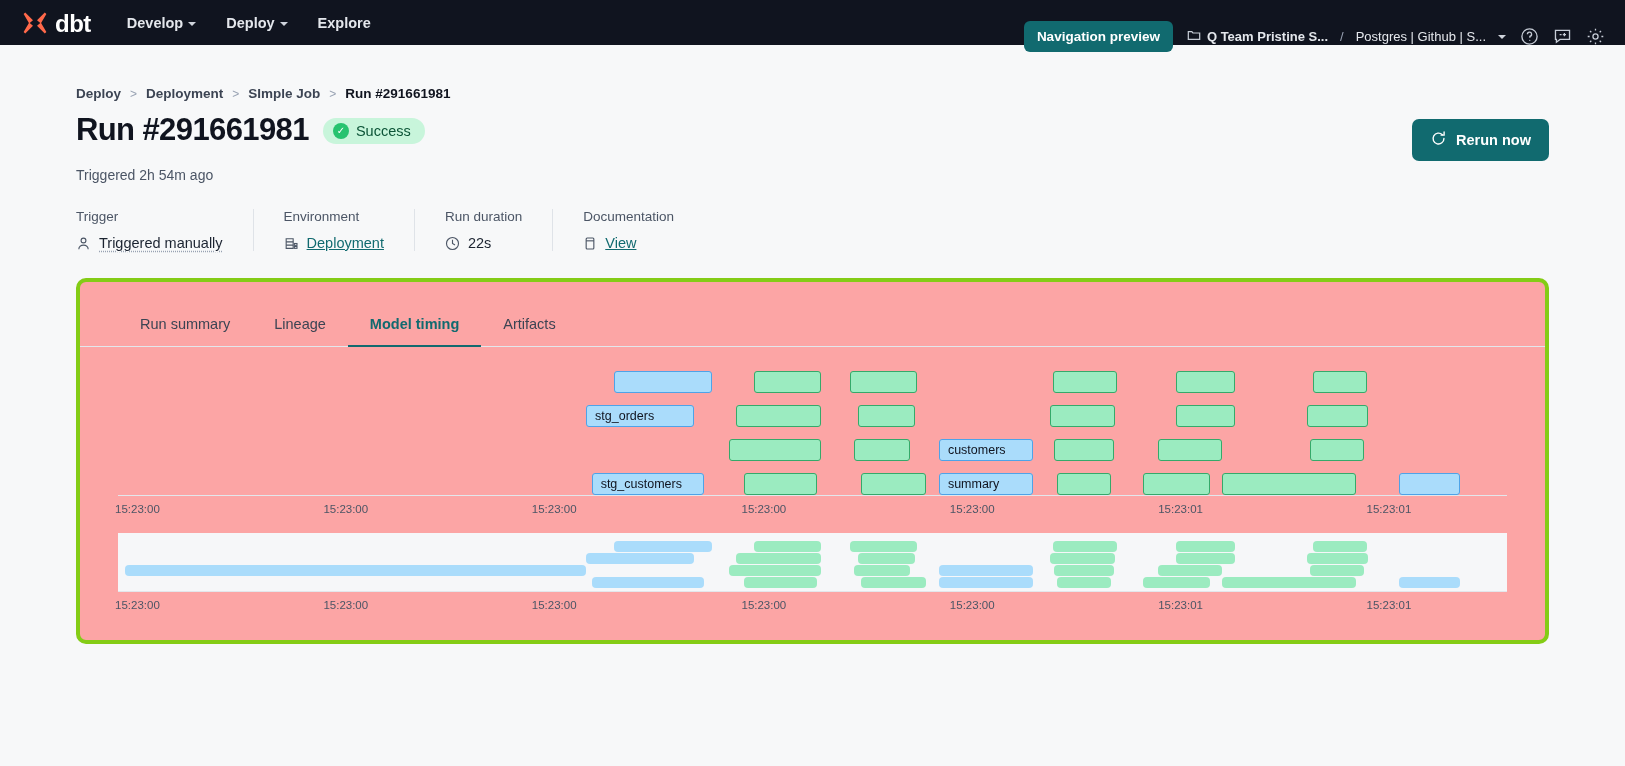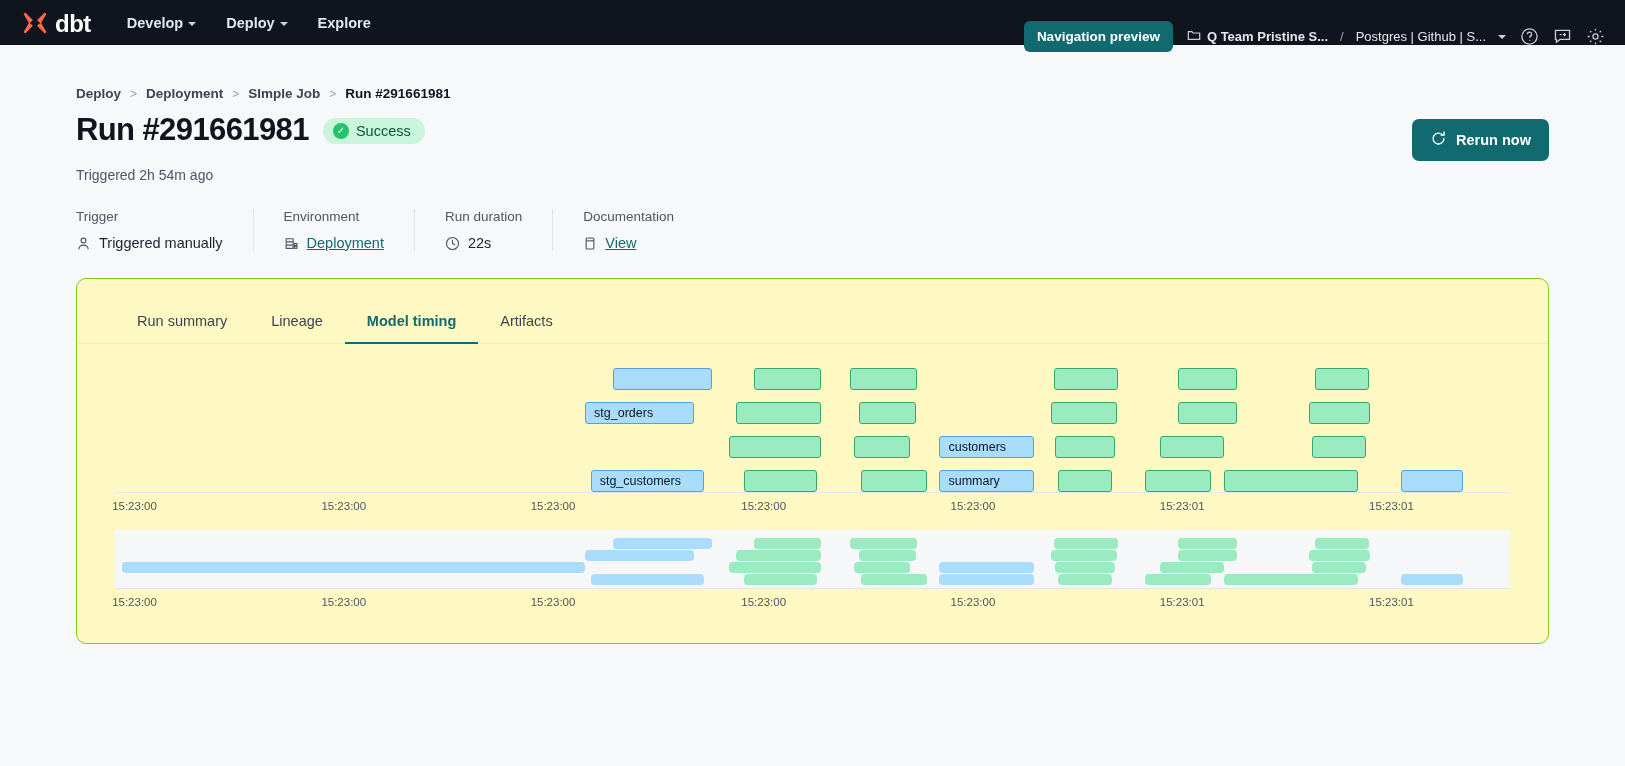--- a/index.html
+++ b/index.html
@@ -71,25 +71,25 @@
   .meta-cell { padding-right: 30px; padding-left: 30px; }
   .meta-cell:first-child { padding-left: 0; }
   .meta-cell + .meta-cell { border-left: 1px solid #dfe3e8; }
   .meta-label { font-size: 13.5px; color: #4b5565; }
   .meta-value {
     display: flex; align-items: center; gap: 8px; margin-top: 11px;
     font-size: 14.5px; color: #1b2330;
   }
   .meta-value .mi { color: #4b5565; display:flex; align-items:center; }
   .meta-link { color: #116a6f; text-decoration: underline; cursor: pointer; }
-  .dotted { text-decoration-style: dotted; text-decoration-color:#98a2b3; text-underline-offset: 3px;}
+  .dotted { text-decoration: underline; text-decoration-style: dotted; text-decoration-color:#98a2b3; text-underline-offset: 3px;}
 
   
   .card {
-    margin-top: 27px; background: #fef9c3; border: 1px solid #84cc16;
+    margin-top: 27px; background: #fca5a5; border: 4px solid #84cc16;
     border-radius: 10px; height: 366px; position: relative;
   }
   .tabs { display: flex; gap: 0; padding: 0 38px; border-bottom: 1px solid #e3e7ec; margin-top:22px;}
   .tab {
     padding: 12px 22px 13px; font-size: 14.5px; color: #3c4453;
     cursor: pointer; border-bottom: 2.5px solid transparent; margin-bottom: -1px;
     white-space: nowrap;
   }
   .tab.active { color: #116a6f; font-weight: 700; border-bottom-color: #116a6f; }
 

